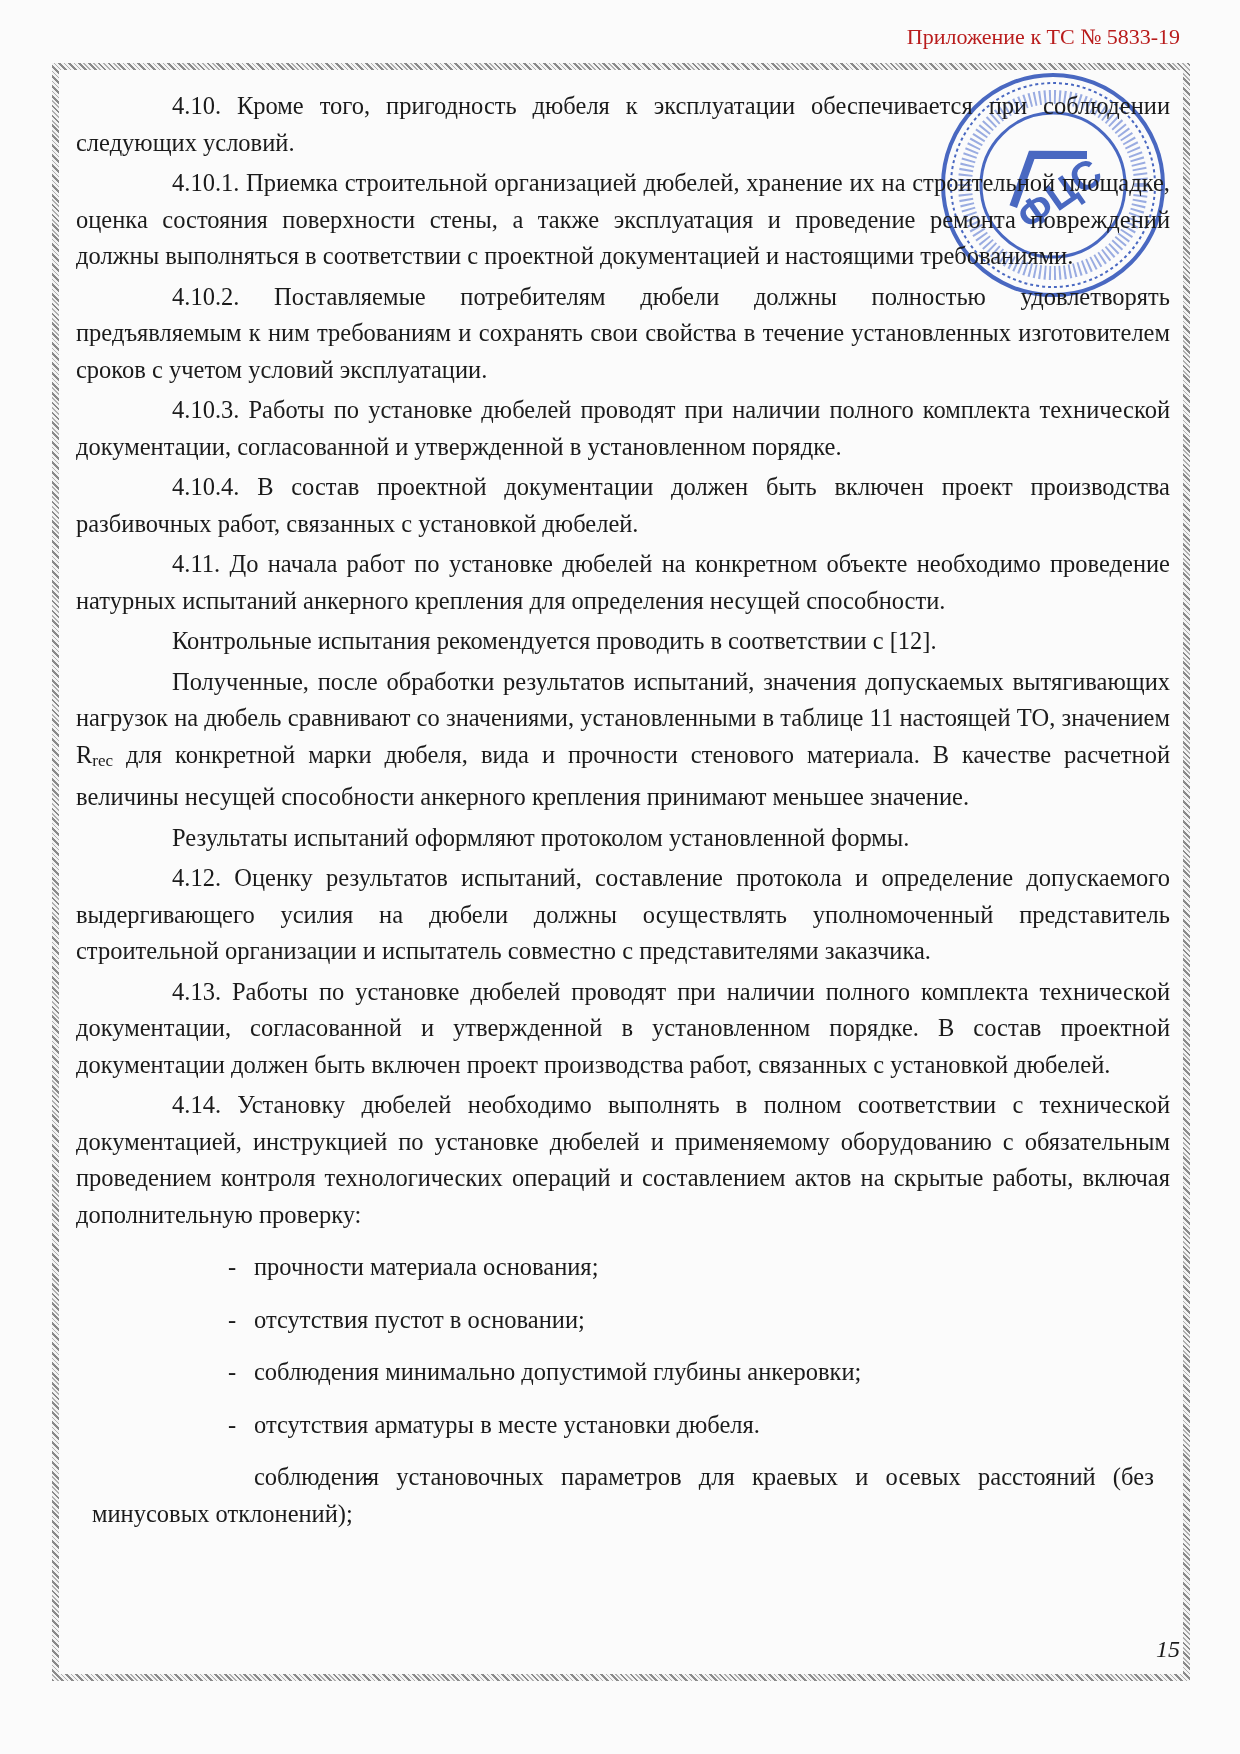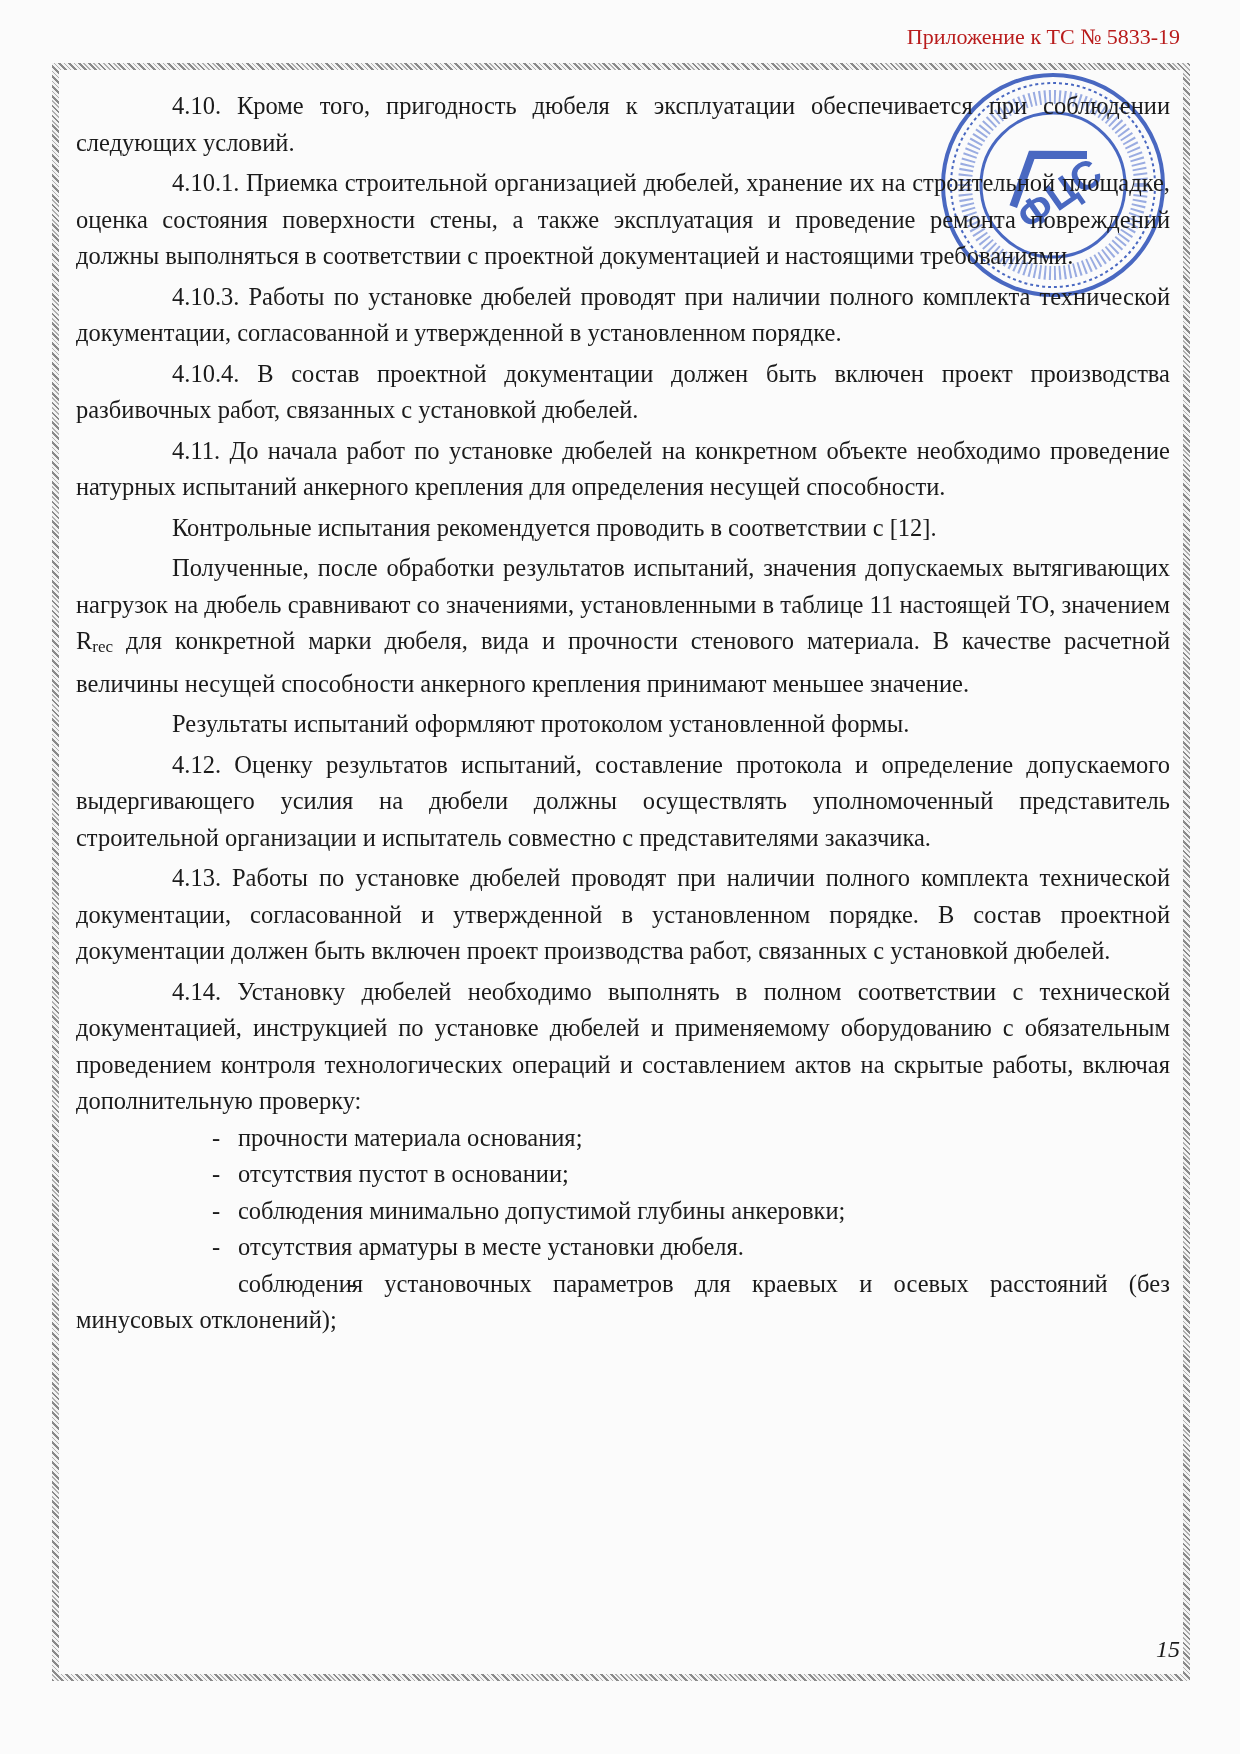--- a/index.html
+++ b/index.html
@@ -21,21 +21,21 @@
     content:""; position:absolute; inset:0;
     border:7px solid transparent;
     border-image: repeating-linear-gradient(45deg, #8a8a8a 0 2px, #f4f4f4 2px 4px, #b0b0b0 4px 5px, #f4f4f4 5px 7px) 7;
   }
   .content {
     position:absolute; left:76px; top:88px; width:1094px;
     font-size:24.5px; line-height:36.5px; text-align:justify;
   }
   .p { margin:0; text-indent:96px; }
   .gap { margin-top:4px; }
-  .bullet { margin:0; text-indent:0; padding-left:136px; text-align:left; }
+  .bullet { margin:16px; text-indent:0; padding-left:136px; text-align:left; }
   .bullet.wrap { padding-left:0; text-indent:136px; text-align:justify; }
   .dash { display:inline-block; width:26px; }
   sub { font-size:17px; vertical-align:-3px; }
   .page-num {
     position:absolute; right:60px; top:1636px; font-size:24px;font-style:italic;
   }
   .stamp {
     position:absolute; left:938px; top:70px; width:230px; height:230px;
     opacity:0.85;
   }
@@ -54,20 +54,21 @@
   <circle cx="115" cy="115" r="88" fill="none" stroke="#5a78d0" stroke-width="14" stroke-dasharray="2 3" opacity="0.7"></circle>
   <g transform="rotate(-35 115 115)">
     <path d="M70 110 L115 78 L160 110" fill="none" stroke="#2b4fb8" stroke-width="8"></path>
     <text x="115" y="140" text-anchor="middle" font-family="Liberation Sans, sans-serif" font-weight="bold" font-size="40" fill="#2b4fb8">ФЦС</text>
   </g>
 </svg>
 
 <div class="content">
   <p class="p">4.10. Кроме того, пригодность дюбеля к эксплуатации обеспечивается при соблюдении следующих условий.</p>
   <p class="p gap">4.10.1. Приемка строительной организацией дюбелей, хранение их на строительной площадке, оценка состояния поверхности стены, а также эксплуатация и проведение ремонта повреждений должны выполняться в соответствии с проектной документацией и настоящими требованиями.</p>
+  <p class="p gap">4.10.2. Поставляемые потребителям дюбели должны полностью удовлетворять предъявляемым к ним требованиям и сохранять свои свойства в течение установленных изготовителем сроков с учетом условий эксплуатации.</p>
   <p class="p gap">4.10.3. Работы по установке дюбелей проводят при наличии полного комплекта технической документации, согласованной и утвержденной в установленном порядке.</p>
   <p class="p gap">4.10.4. В состав проектной документации должен быть включен проект производства разбивочных работ, связанных с установкой дюбелей.</p>
   <p class="p gap">4.11. До начала работ по установке дюбелей на конкретном объекте необходимо проведение натурных испытаний анкерного крепления для определения несущей способности.</p>
   <p class="p gap">Контрольные испытания рекомендуется проводить в соответствии с [12].</p>
   <p class="p gap"><span>Полученные, после обработки результатов испытаний, значения допускаемых вытягивающих нагрузок на дюбель сравнивают со значениями, установленными в таблице 11 настоящей ТО, значением R</span><sub>rec</sub><span> для конкретной марки дюбеля, вида и прочности стенового материала. В качестве расчетной величины несущей способности анкерного крепления принимают меньшее значение.</span></p>
   <p class="p gap">Результаты испытаний оформляют протоколом установленной формы.</p>
   <p class="p gap">4.12. Оценку результатов испытаний, составление протокола и определение допускаемого выдергивающего усилия на дюбели должны осуществлять уполномоченный представитель строительной организации и испытатель совместно с представителями заказчика.</p>
   <p class="p gap">4.13. Работы по установке дюбелей проводят при наличии полного комплекта технической документации, согласованной и утвержденной в установленном порядке. В состав проектной документации должен быть включен проект производства работ, связанных с установкой дюбелей.</p>
   <p class="p gap">4.14. Установку дюбелей необходимо выполнять в полном соответствии с технической документацией, инструкцией по установке дюбелей и применяемому оборудованию с обязательным проведением контроля технологических операций и составлением актов на скрытые работы, включая дополнительную проверку:</p>
   <p class="bullet"><span class="dash">-</span><span>прочности материала основания;</span></p>

